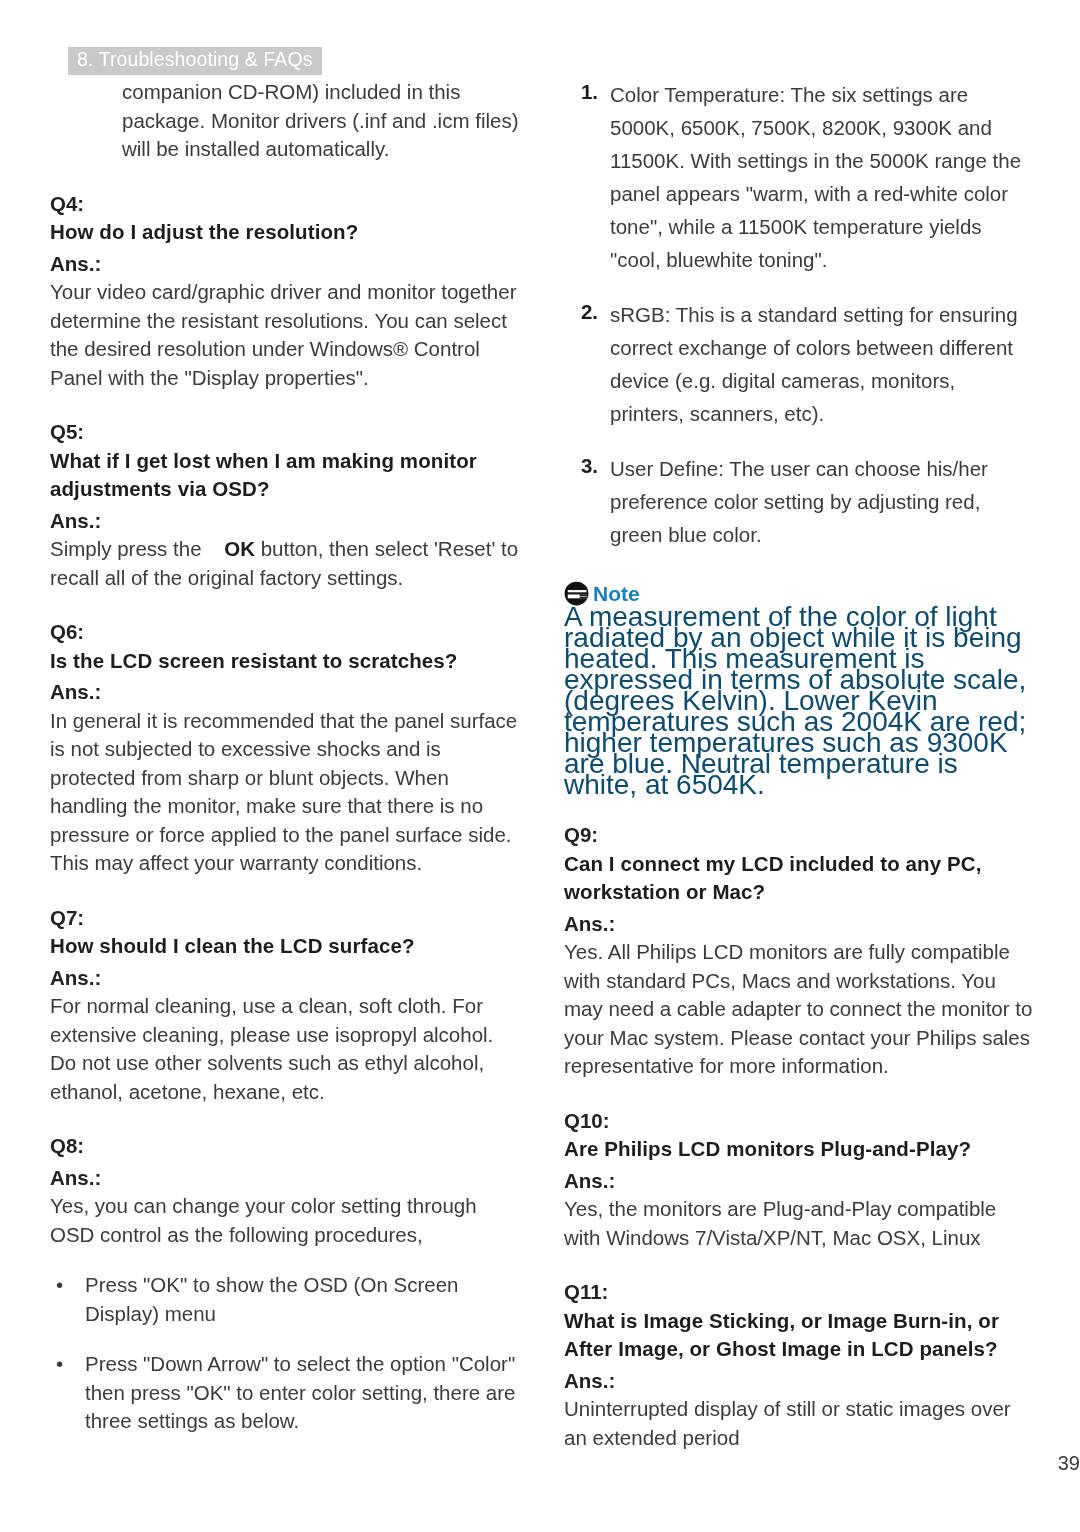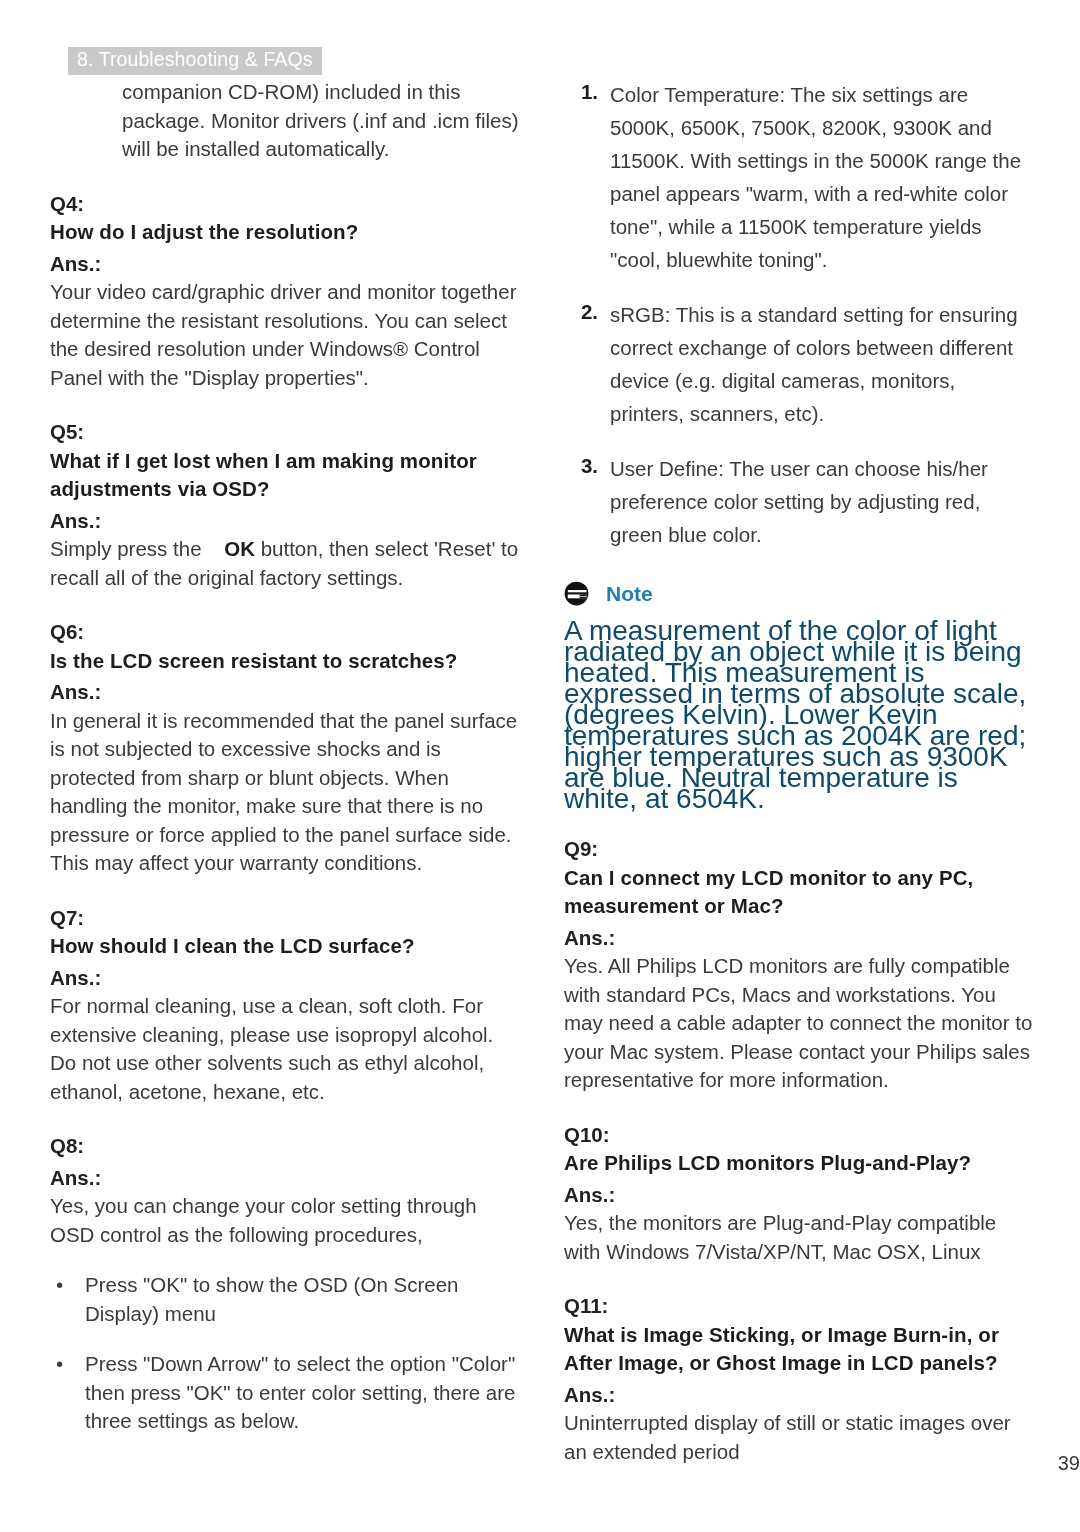--- a/index.html
+++ b/index.html
@@ -121,22 +121,22 @@
     flex: 1 1 auto;
     font-size: 20.5px;
     line-height: 33px;
   }
 
   
   .note-block { margin-top: 30px; }
   .note-head {
     display: flex;
     align-items: center;
-    gap: 17px;
-    margin-bottom: 14px;
+    gap: 4px;
+    margin-bottom: 0;
   }
   .note-icon {
     width: 25px;
     height: 25px;
     flex: 0 0 auto;
     display: block;
   }
   .note-title {
     font-size: 21px;
     font-weight: bold;
@@ -252,21 +252,21 @@
           <rect x="25" y="21.5" width="11" height="6.2" fill="#111111"></rect>
           <rect x="25" y="24.1" width="11" height="1.2" fill="#ffffff"></rect>
         </svg>
         <div class="note-title">Note</div>
       </div>
       <div class="note-body">A measurement of the color of light radiated by an object while it is being heated. This measurement is expressed in terms of absolute scale, (degrees Kelvin). Lower Kevin temperatures such as 2004K are red; higher temperatures such as 9300K are blue. Neutral temperature is white, at 6504K.</div>
     </div>
 
     <div class="qa-row block-q">
       <div class="qa-label bold">Q9:</div>
-      <div class="qa-text bold">Can I connect my LCD monitor to any PC, measurement or Mac?</div>
+      <div class="qa-text bold">Can I connect my LCD included to any PC, workstation or Mac?</div>
     </div>
     <div class="qa-row block-a">
       <div class="qa-label bold">Ans.:</div>
       <div class="qa-text">Yes. All Philips LCD monitors are fully compatible with standard PCs, Macs and workstations. You may need a cable adapter to connect the monitor to your Mac system. Please contact your Philips sales representative for more information.</div>
     </div>
 
     <div class="qa-row block-q">
       <div class="qa-label bold">Q10:</div>
       <div class="qa-text bold">Are Philips LCD monitors Plug-and-Play?</div>
     </div>

